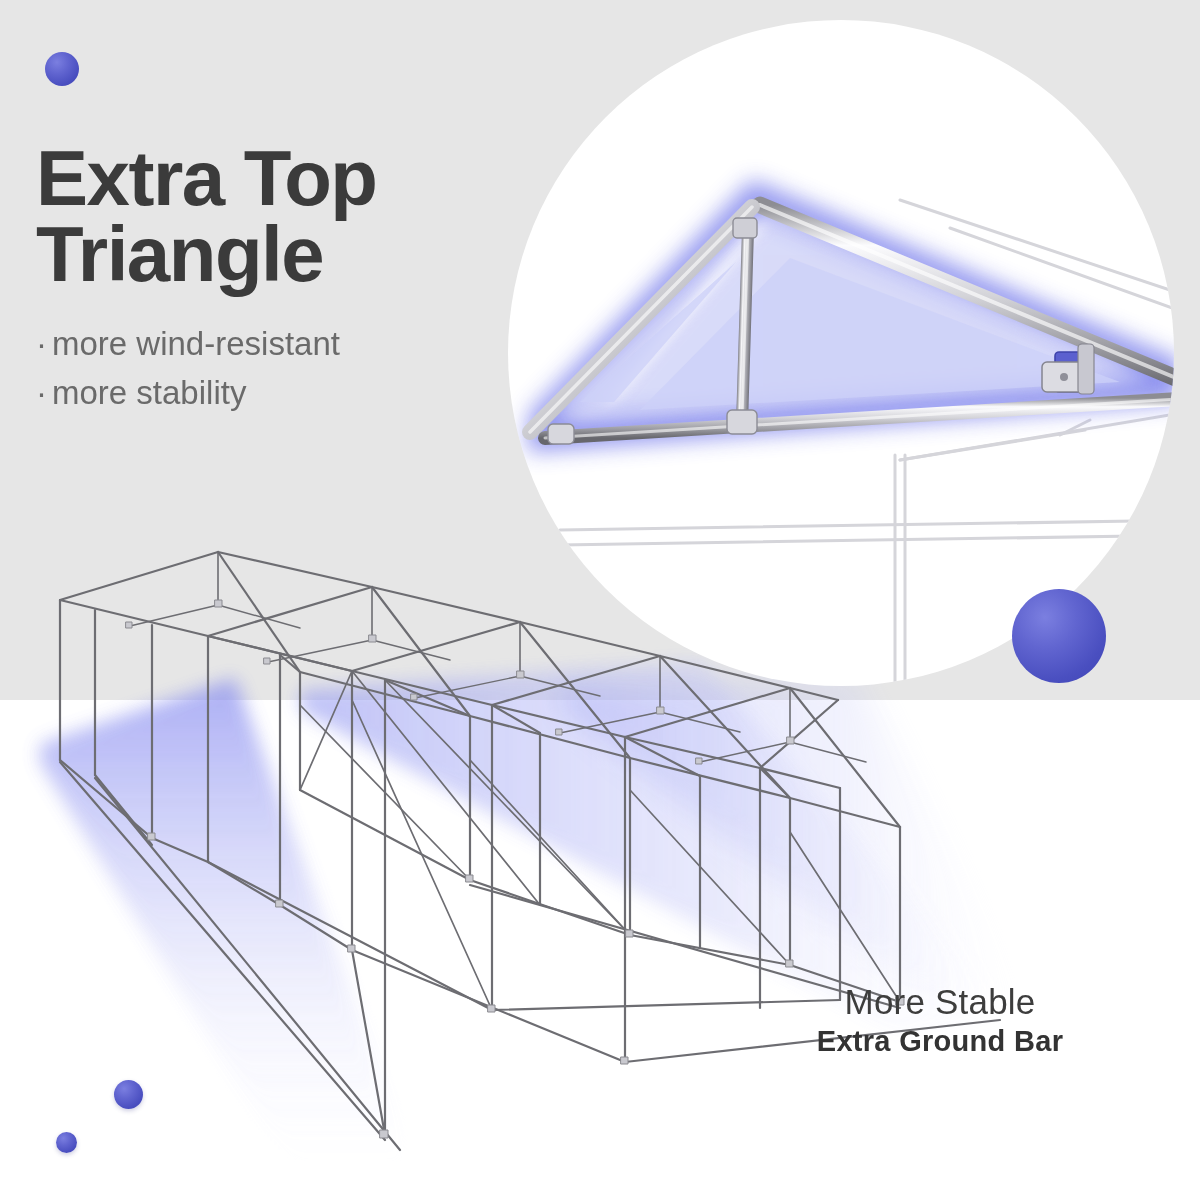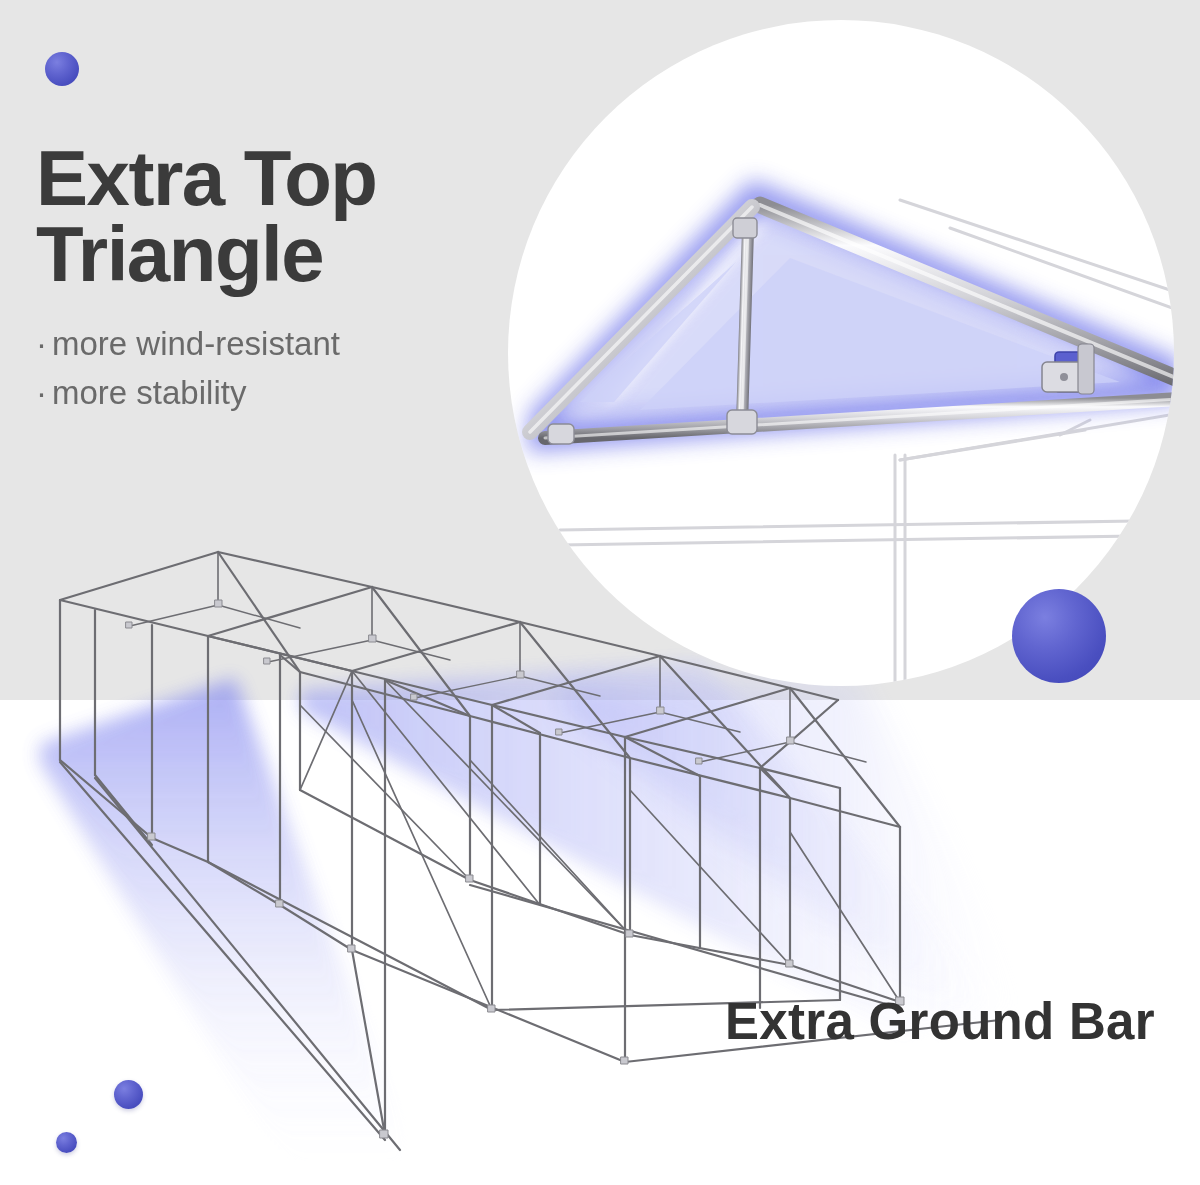--- a/index.html
+++ b/index.html
@@ -89,22 +89,21 @@
   .bottom-caption .sub {
     display: block;
     font-size: 35px;
     font-weight: 400;
     color: #3d3d3d;
     letter-spacing: 0.2px;
     line-height: 1.25;
   }
   .bottom-caption .main {
     display: block;
-    margin-top: 12px;
-    font-size: 51px;
+    font-size: 29px;
     font-weight: bold;
     color: #333333;
     letter-spacing: 0.3px;
     line-height: 1.18;
   }
 
   
   .art {
     position: absolute;
     left: 0; top: 0;
@@ -386,16 +385,17 @@
       <li>
         <span class="dot">·</span><span>more wind-resistant</span>
       </li>
       <li>
         <span class="dot">·</span><span>more stability</span>
       </li>
     </ul>
   </div>
 
   <div class="bottom-caption">
+    <span class="sub">More Stable</span>
     <span class="main">Extra Ground Bar</span>
   </div>
 
 </div>
 
 </body></html>

